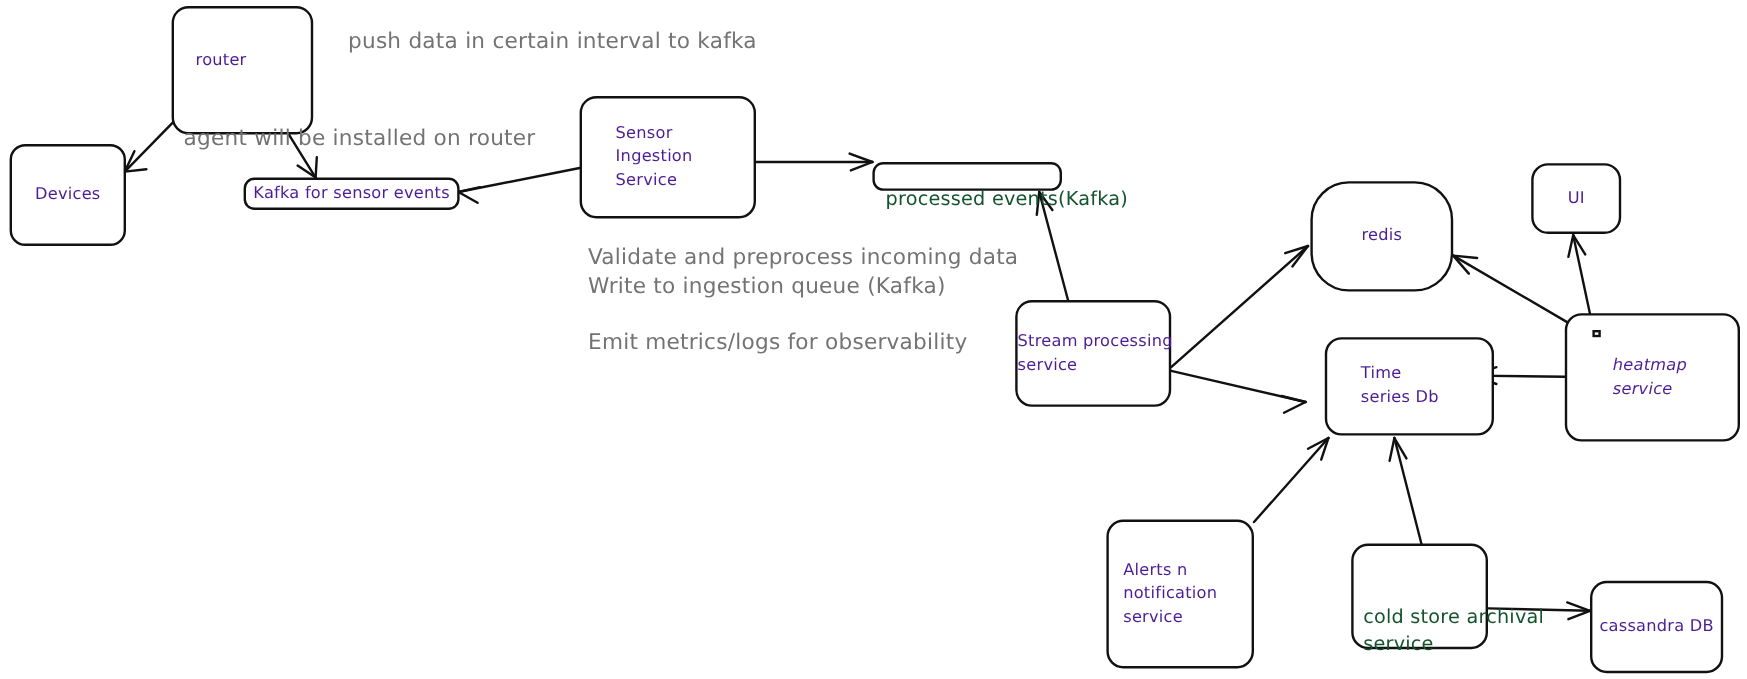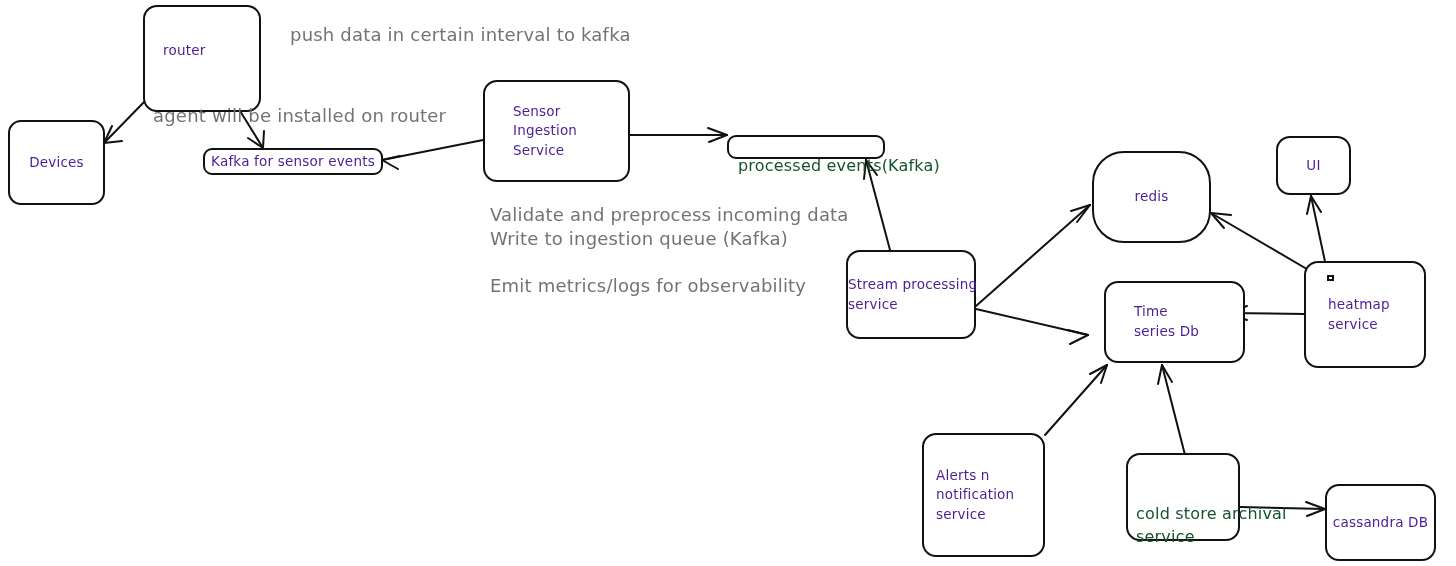--- a/index.html
+++ b/index.html
@@ -194,21 +194,21 @@
 
   <div class="node rounded center" style="left:1092px; top:151px; width:119px; height:92px; justify-content:center;border-radius:32px;">
     <span class="label">redis</span>
   </div>
 
   <div class="node rounded" style="left:1088px; top:281px; width:141px; height:82px; padding-left:28px;margin-left:16px;">
     <span class="label">Time
 series Db</span>
   </div>
 
-  <div class="node rounded" style="left:1304px; top:261px; width:122px; height:107px; padding-left:22px;">
+  <div class="node rounded" style="left:1304px; top:261px; width:146px; height:107px; padding-left:38px;font-style:italic;">
     <span class="label">heatmap
 service</span>
   </div>
   <span class="mini-square" style="left:1327px; top:275px;"></span>
 
   <div class="node rounded center" style="left:1276px; top:136px; width:75px; height:59px; justify-content:center;">
     <span class="label">UI</span>
   </div>
 
   <div class="node rounded" style="left:922px; top:433px; width:123px; height:124px; padding-left:12px;">

